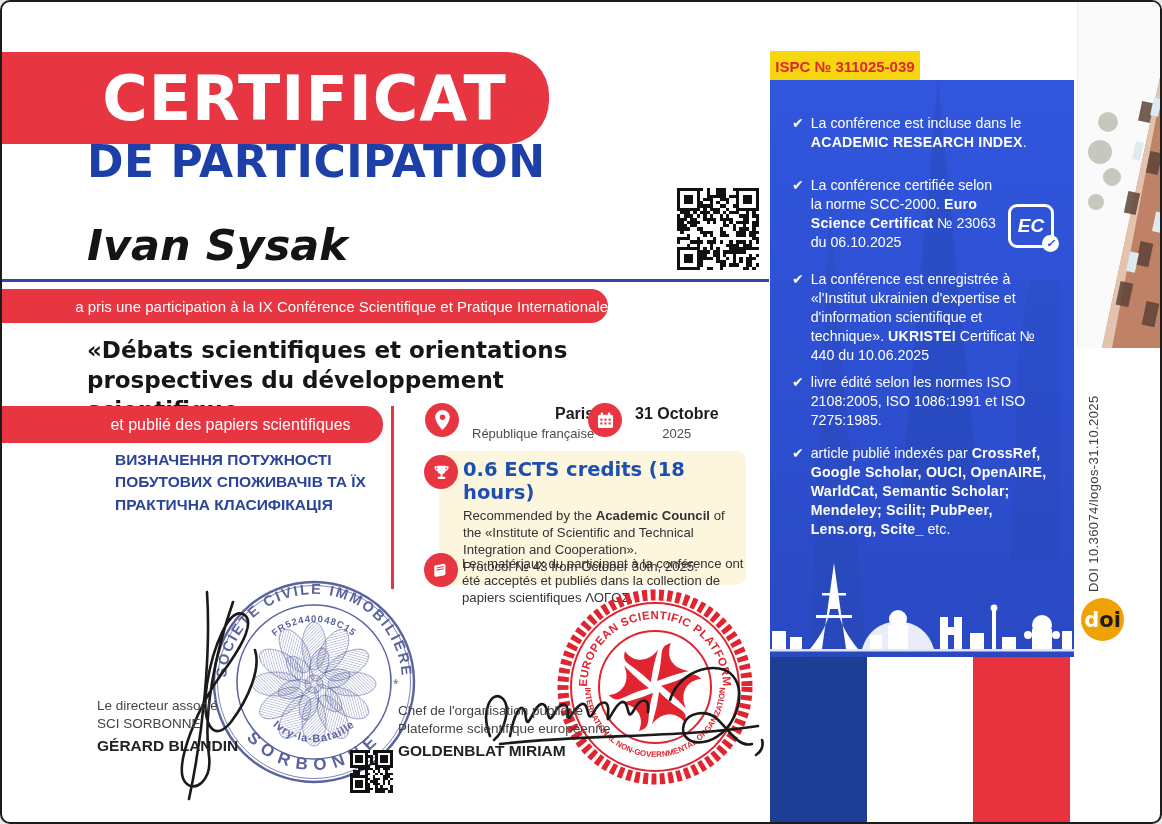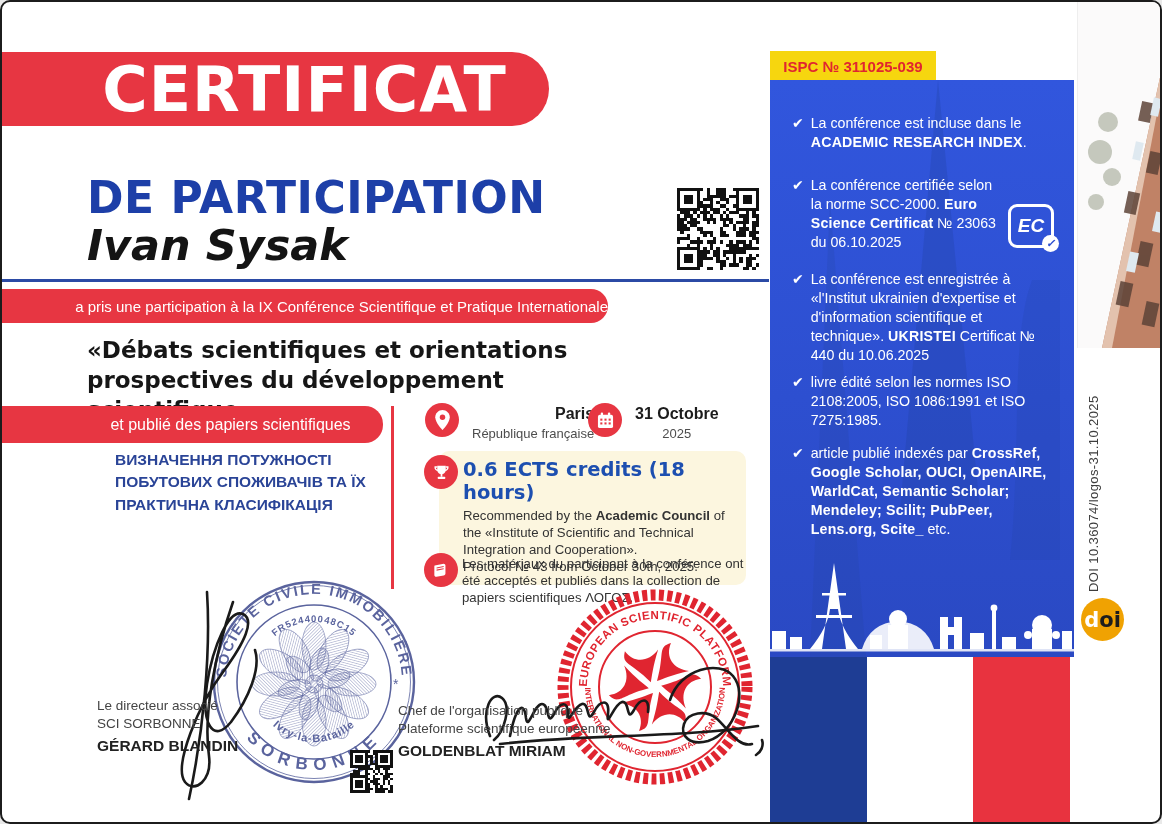--- a/index.html
+++ b/index.html
@@ -4,25 +4,25 @@
 <style>
   * { margin:0; padding:0; box-sizing:border-box; }
   body { background:#e9e9e9; font-family:"Liberation Sans",sans-serif; }
   .page{ position:relative; width:1162px; height:824px; background:#fff;
     border:2px solid #1c1c1c; border-radius:10px; overflow:hidden; margin:0 auto;
     font-family:"Liberation Sans",sans-serif; }
   .abs{ position:absolute; }
 
   
   .banner-red{ background:#e73642; color:#fff; display:flex; align-items:center; }
-  .banner-certificat{ left:0; top:50px; width:547px; height:74px; border-radius:0 43px 43px 0;
+  .banner-certificat{ left:0; top:50px; width:547px; height:92px; border-radius:0 43px 43px 0;
     justify-content:center; padding-left:58px;
     font-family:"DejaVu Sans",sans-serif; font-weight:bold; font-size:62px; letter-spacing:1px; }
   .subtitle{ left:85px; top:134px; font-family:"DejaVu Sans",sans-serif; font-weight:bold;
-    font-size:44px; color:#1d3fa8; letter-spacing:.5px;margin-top:36px; }
+    font-size:44px; color:#1d3fa8; letter-spacing:.5px; }
   .recipient{ left:85px; top:218px; font-family:"DejaVu Sans",sans-serif; font-weight:bold;
     font-style:italic; font-size:43px; color:#141414; }
   .rule{ left:0; top:277px; width:767px; height:3px; background:#2b4aa5; }
   .banner-participation{ left:0; top:287px; width:606px; height:34px; border-radius:0 17px 17px 0;
     justify-content:flex-end; padding-left:72px; font-size:15px; }
   .conf-title{ left:85px; top:334px; width:580px; font-family:"DejaVu Sans",sans-serif;
     font-weight:bold; font-size:23px; color:#161616; line-height:1.3; }
   .banner-publie{ left:0; top:404px; width:381px; height:37px; border-radius:0 18px 18px 0;
     justify-content:center; padding-left:76px; font-size:16px; }
   .paper-title{ left:85px; top:447px; width:302px; font-weight:bold; font-size:15.5px;
@@ -34,21 +34,21 @@
     display:flex; align-items:center; justify-content:center; }
   .item-title{ font-size:16px; font-weight:bold; color:#1c1c1c;text-align:right; }
   .item-sub{ font-size:13px; color:#4d4d4d; margin-top:3px;text-align:center; }
   .ects-card{ left:437px; top:449px; width:307px; background:#fcf6df; border-radius:10px;
     padding:7px 3px 9px 24px; }
   .ects-headline{ font-family:"DejaVu Sans",sans-serif; font-weight:bold; font-size:19.5px;
     color:#1d4fb0; margin-bottom:3px; }
   .small-text{ font-size:13.2px; color:#333; line-height:1.3; }
 
   
-  .ispc{ left:768px; top:49px; width:166px; height:30px; background:#f6d60f; display:flex;
+  .ispc{ left:768px; top:49px; width:150px; height:30px; background:#f6d60f; display:flex;
     align-items:center; justify-content:center; font-weight:bold; font-size:15px; color:#e02530; }
   .panel{ left:768px; top:78px; width:304px; height:577px;
     background:linear-gradient(180deg,#3156dd 0%,#2d4fd0 55%,#2a49c3 100%); overflow:hidden; }
   .p-item{ position:absolute; left:22px; width:262px; display:flex; gap:7px; }
   .check{ color:#fff; font-size:14px; line-height:1.35; }
   .itext{ font-size:14.2px; color:#fff; line-height:1.34; }
   .itext b{ letter-spacing:.2px; }
   .ec-badge{ position:absolute; right:20px; top:124px; width:46px; height:44px;
     border:3px solid #fff; border-radius:9px; display:flex; align-items:center; justify-content:center;
     color:#fff; font-weight:bold; font-style:italic; font-size:19px; }

